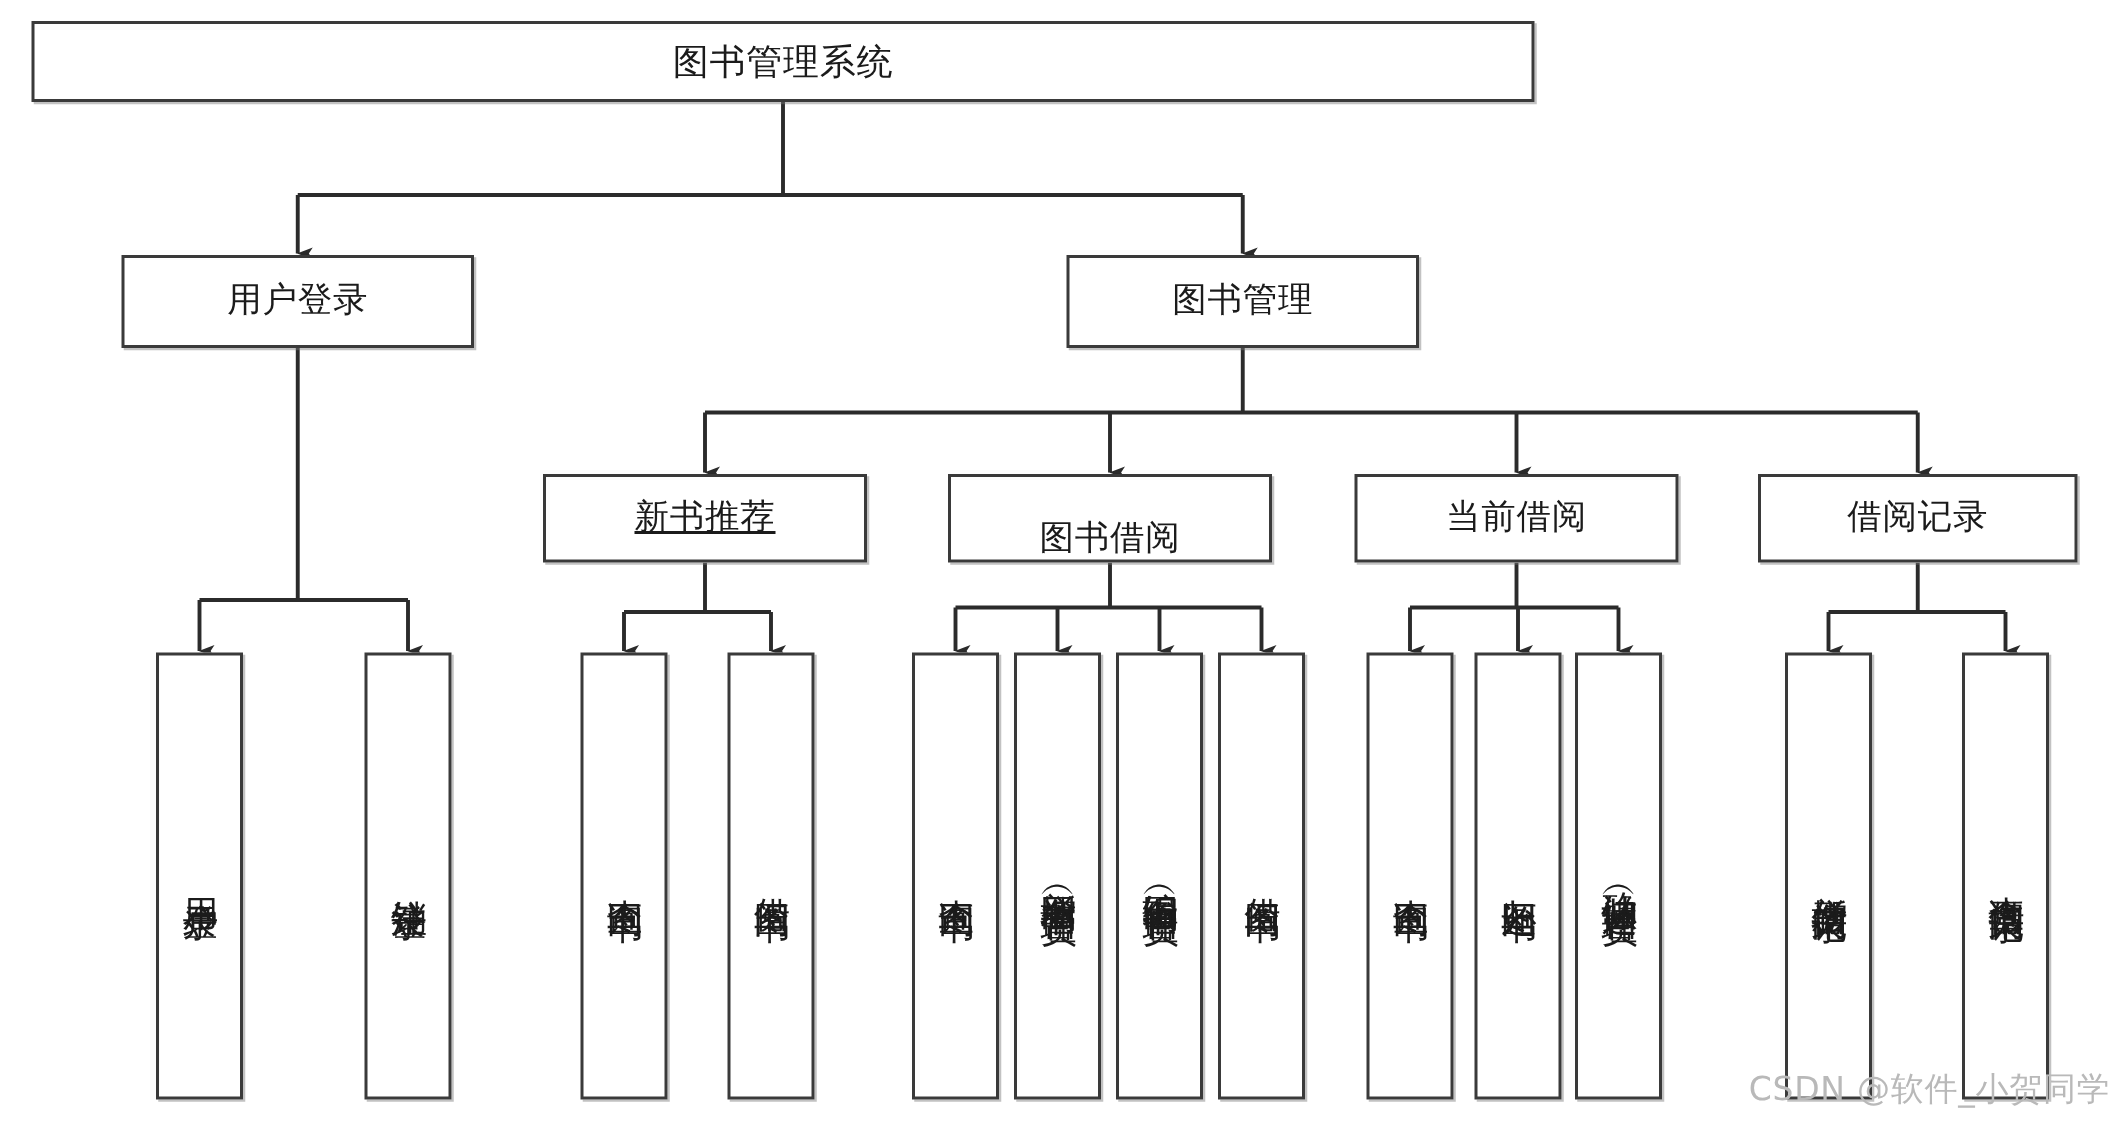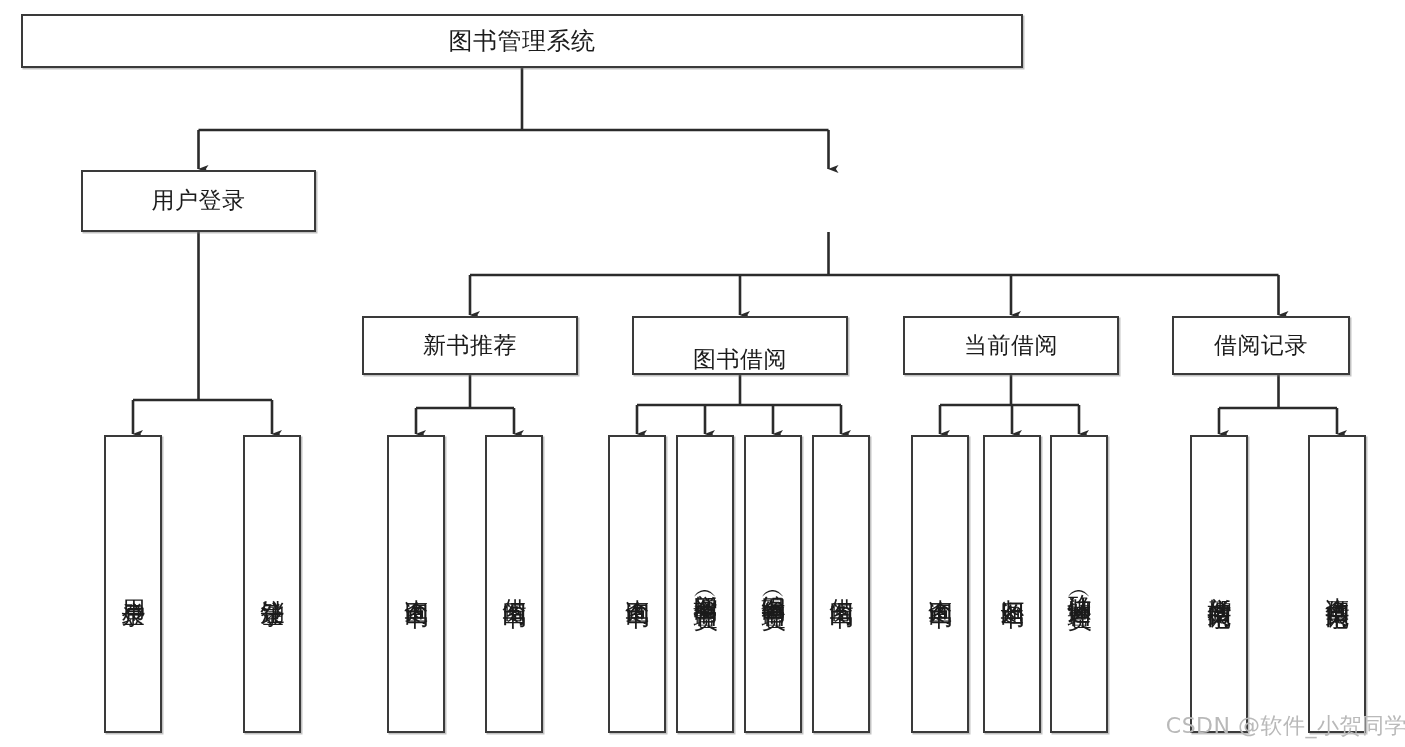--- a/index.html
+++ b/index.html
@@ -128,34 +128,37 @@
   </svg>
 
   <div class="node root h" style="left:21px;top:14px;width:1002px;height:54px;">
     <span class="label">图书管理系统</span>
   </div>
 
   <div class="node h" style="left:81px;top:170px;width:235px;height:62px;">
     <span class="label">用户登录</span>
   </div>
 
-
-  <div class="node h" style="left:362px;top:316px;width:216px;height:59px;">
+  <div class="node h" style="left:711px;top:170px;width:235px;height:62px;">
+    <span class="label">图书管理</span>
+  </div>
+
+  <div class="node h" style="left:362px;top:316px;width:216px;height:59px;text-decoration:underline;">
     <span class="label">新书推荐</span>
   </div>
 
   <div class="node h" style="left:632px;top:316px;width:216px;height:59px;align-items:flex-end;">
     <span class="label">图书借阅</span>
   </div>
 
   <div class="node h" style="left:903px;top:316px;width:216px;height:59px;justify-content:center;">
     <span class="label">当前借阅</span>
   </div>
 
-  <div class="node h" style="left:1172px;top:316px;width:178px;height:59px;">
+  <div class="node h" style="left:1172px;top:316px;width:213px;height:59px;">
     <span class="label">借阅记录</span>
   </div>
 
   <div class="node v" style="left:104px;top:435px;width:58px;height:298px;">
     <span class="label">用户登录</span>
   </div>
 
   <div class="node v" style="left:243px;top:435px;width:58px;height:298px;">
     <span class="label">注销登录</span>
   </div>

